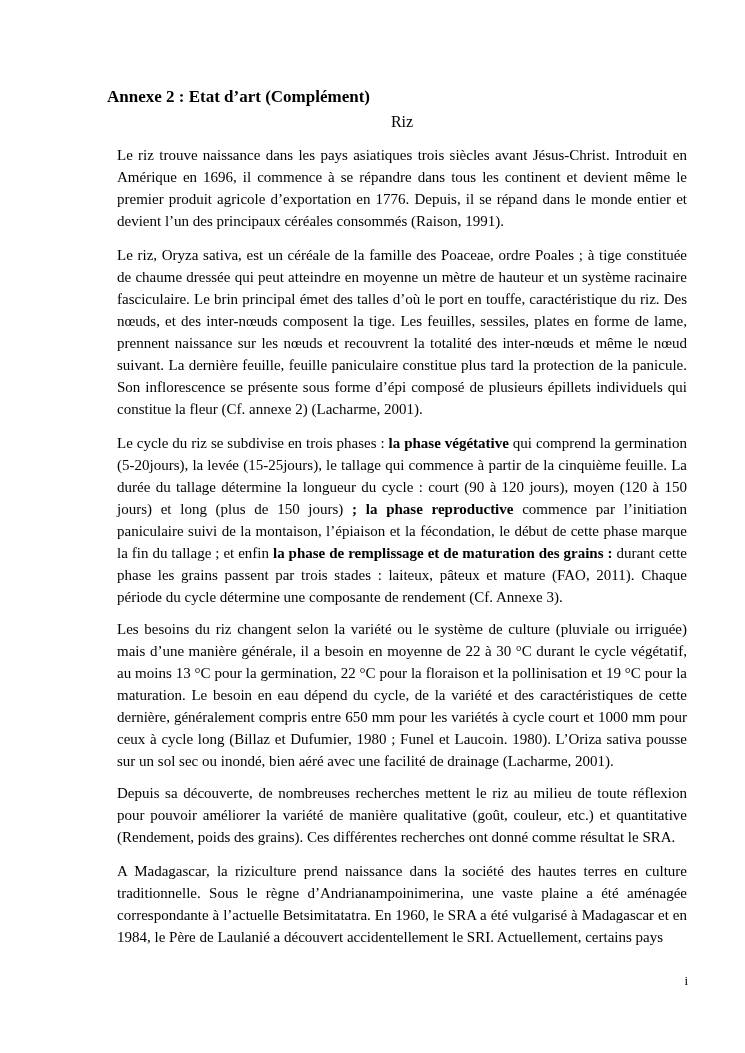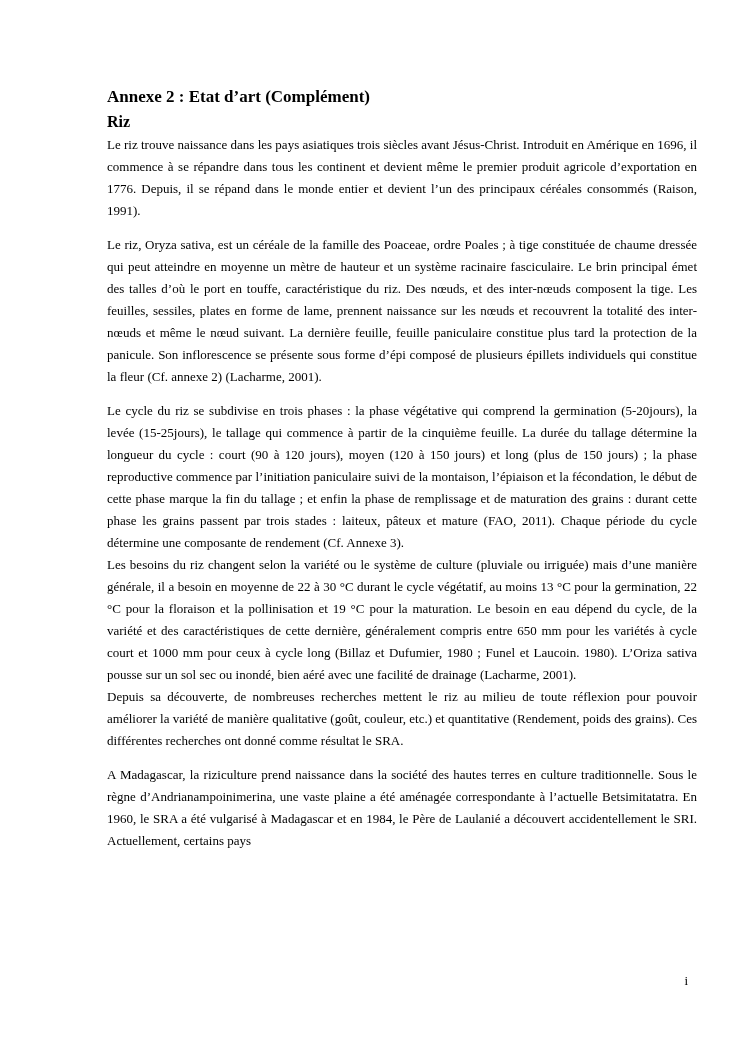--- a/index.html
+++ b/index.html
@@ -25,46 +25,47 @@
   .doc-title {
     font-size: 17px;
     line-height: 26px;
     margin: 0;
     font-weight: bold;
   }
   .doc-subtitle {
     font-size: 16px;
     line-height: 24px;
     margin: 0;
-    font-weight: bold;
+    font-weight: normal;
+    text-align: center;
   }
   .doc-heading {
     font-size: 13.5px;
     line-height: 24px;
     margin: 0 0 4px 0;
     font-weight: bold;
     padding-left: 43px;
   }
   .body-text p {
-    margin: 0;
-    font-size: 13px;
+    margin: 10px;
+    font-size: 15px;
     line-height: 22px;
     text-align: justify;
   }
   .body-text p.gap {
     margin-bottom: 12px;
   }
   .page-number {
     position: absolute;
     top: 973px;
     right: 57px;
     font-size: 13px;
     line-height: 16px;
   }
-  .run-b { font-weight: normal; }
+  .run-b { font-weight: bold; }
   .run-i { }
 </style>
 </head>
 <body>
 
 <div class="page">
   <h1 class="doc-title">Annexe 2 : Etat d’art (Complément)</h1>
   <h2 class="doc-subtitle">Riz</h2>
   <div class="body-text" id="paragraphs">
       <p class="gap"><span>Le riz trouve naissance dans les pays asiatiques trois siècles avant Jésus-Christ. Introduit en Amérique en 1696, il commence à se répandre dans tous les continent et devient même le premier produit agricole d’exportation en 1776. Depuis, il se répand dans le monde entier et devient l’un des principaux céréales consommés (Raison, 1991).</span></p>

